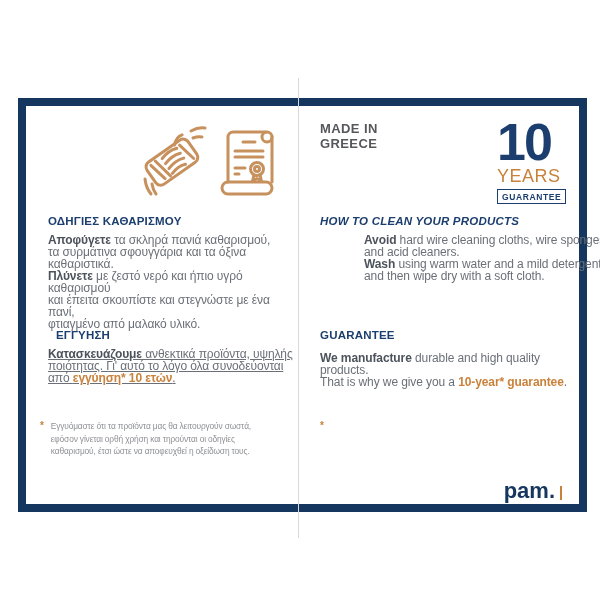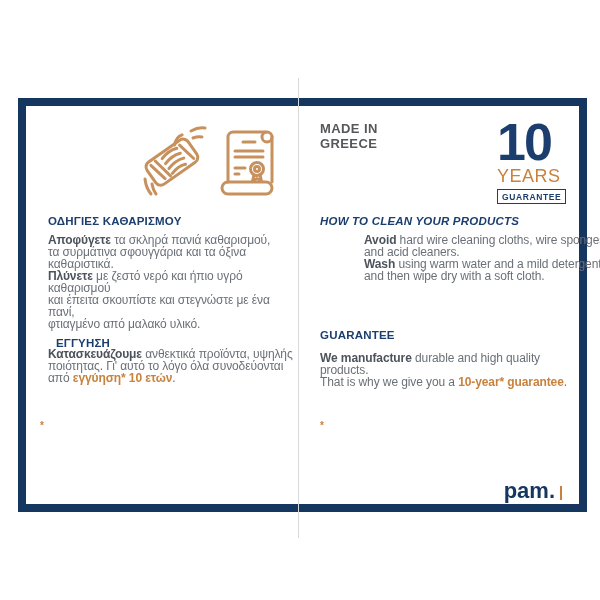--- a/index.html
+++ b/index.html
@@ -118,26 +118,29 @@
   <div class="badge-years">YEARS</div>
   <div class="badge-guarantee">GUARANTEE</div>
 </div>
 
 <div class="sec-title col-left" style="top:215px;">ΟΔΗΓΙΕΣ ΚΑΘΑΡΙΣΜΟΥ</div>
 <div class="para col-left" style="top:234px;"><span class="b">Αποφύγετε</span><span> τα σκληρά πανιά καθαρισμού,
 τα συρμάτινα σφουγγάρια και τα όξινα καθαριστικά.
 </span><span class="b">Πλύνετε</span><span> με ζεστό νερό και ήπιο υγρό καθαρισμού
 και έπειτα σκουπίστε και στεγνώστε με ένα πανί,
 φτιαγμένο από μαλακό υλικό.</span></div>
-<div class="sec-title col-left" style="top:337px;padding-left:8px;">ΕΓΓΥΗΣΗ</div>
-<div class="para col-left" style="top:348px;"><span class="b">Κατασκευάζουμε</span><span> ανθεκτικά προϊόντα, υψηλής
+<div class="sec-title col-left" style="top:329px;padding-left:8px;">ΕΓΓΥΗΣΗ</div>
+<div class="para col-left" style="top:348px;text-decoration:underline;"><span class="b">Κατασκευάζουμε</span><span> ανθεκτικά προϊόντα, υψηλής
 ποιότητας. Γι' αυτό το λόγο όλα συνοδεύονται
 από </span><span class="b accent">εγγύηση* 10 ετών</span><span>.</span></div>
 <div class="footnote" style="left:40px;top:420px;width:252px;">
   <span class="star">*</span>
+  <span class="ftext">Εγγυόμαστε ότι τα προϊόντα μας θα λειτουργούν σωστά,
+εφόσον γίνεται ορθή χρήση και τηρούνται οι οδηγίες
+καθαρισμού, έτσι ώστε να αποφευχθεί η οξείδωση τους.</span>
 </div>
 
 <div class="sec-title col-right" style="top:215px;font-style:italic;">HOW TO CLEAN YOUR PRODUCTS</div>
 <div class="para col-right" style="top:234px;margin-left:44px;"><span class="b">Avoid</span><span> hard wire cleaning cloths, wire sponges
 and acid cleaners.
 </span><span class="b">Wash</span><span> using warm water and a mild detergent
 and then wipe dry with a soft cloth.</span></div>
 <div class="sec-title col-right" style="top:329px;">GUARANTEE</div>
 <div class="para col-right" style="top:352px;"><span class="b">We manufacture</span><span> durable and high quality products.
 That is why we give you a </span><span class="b accent">10-year* guarantee</span><span>.</span></div>

